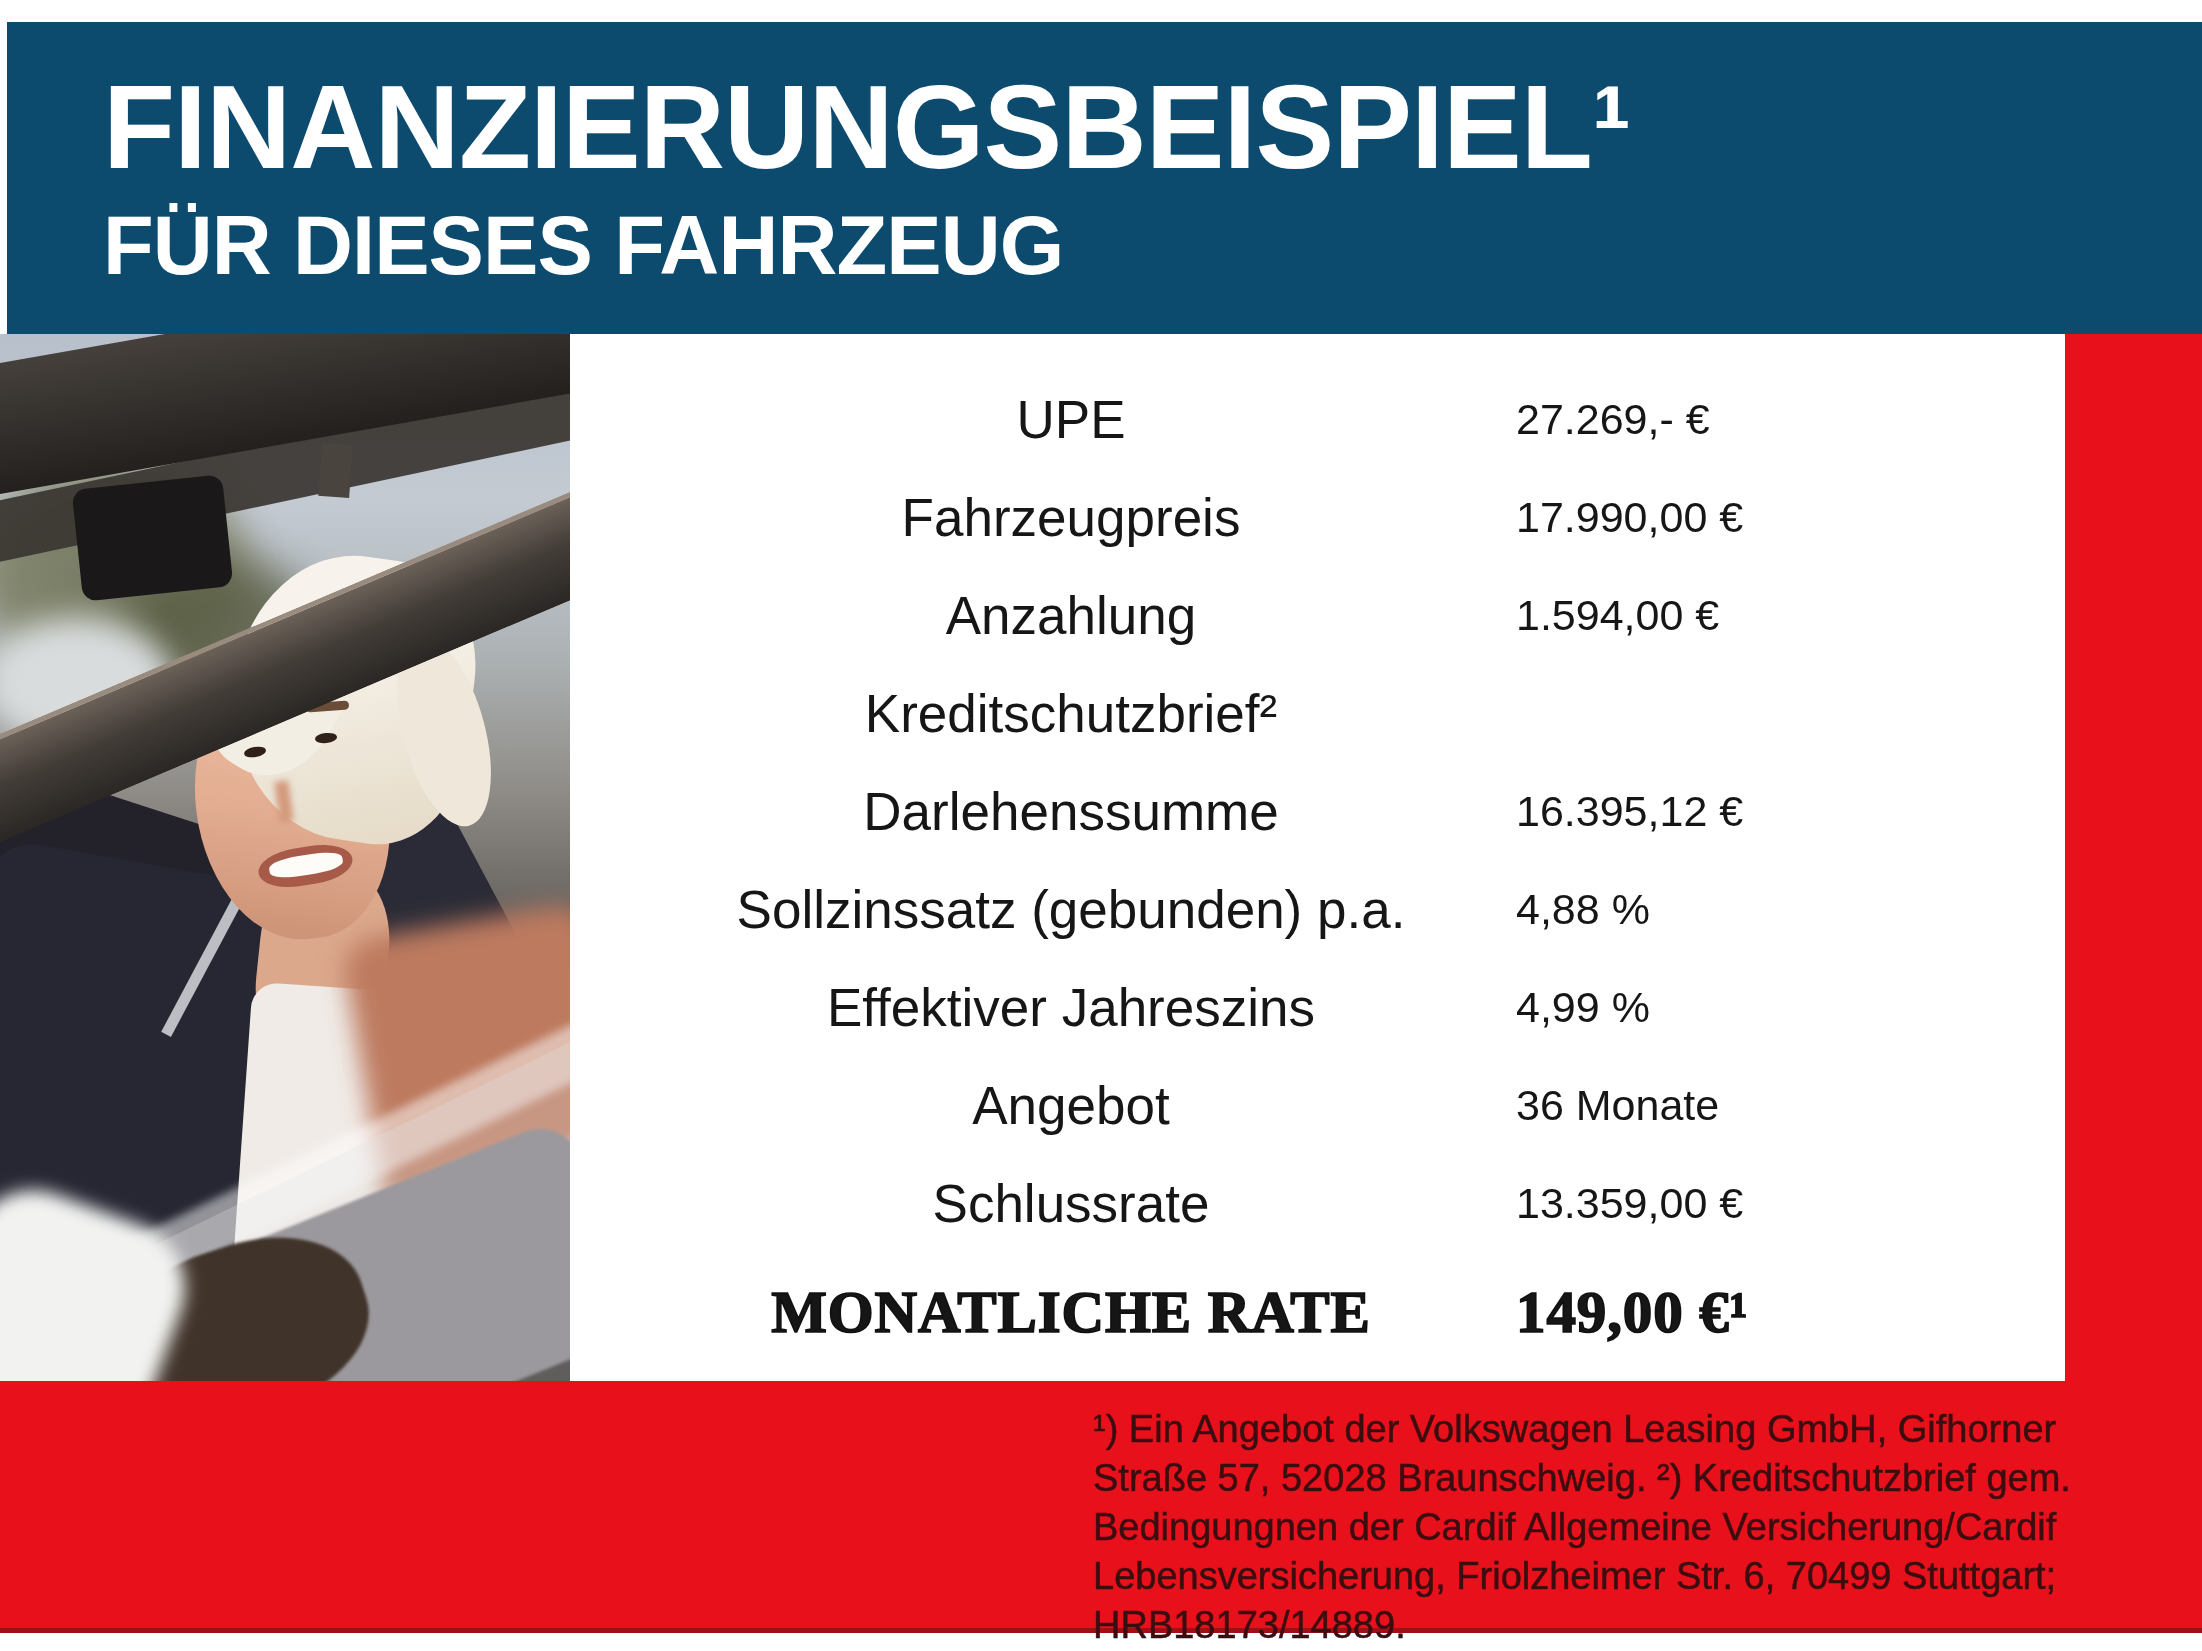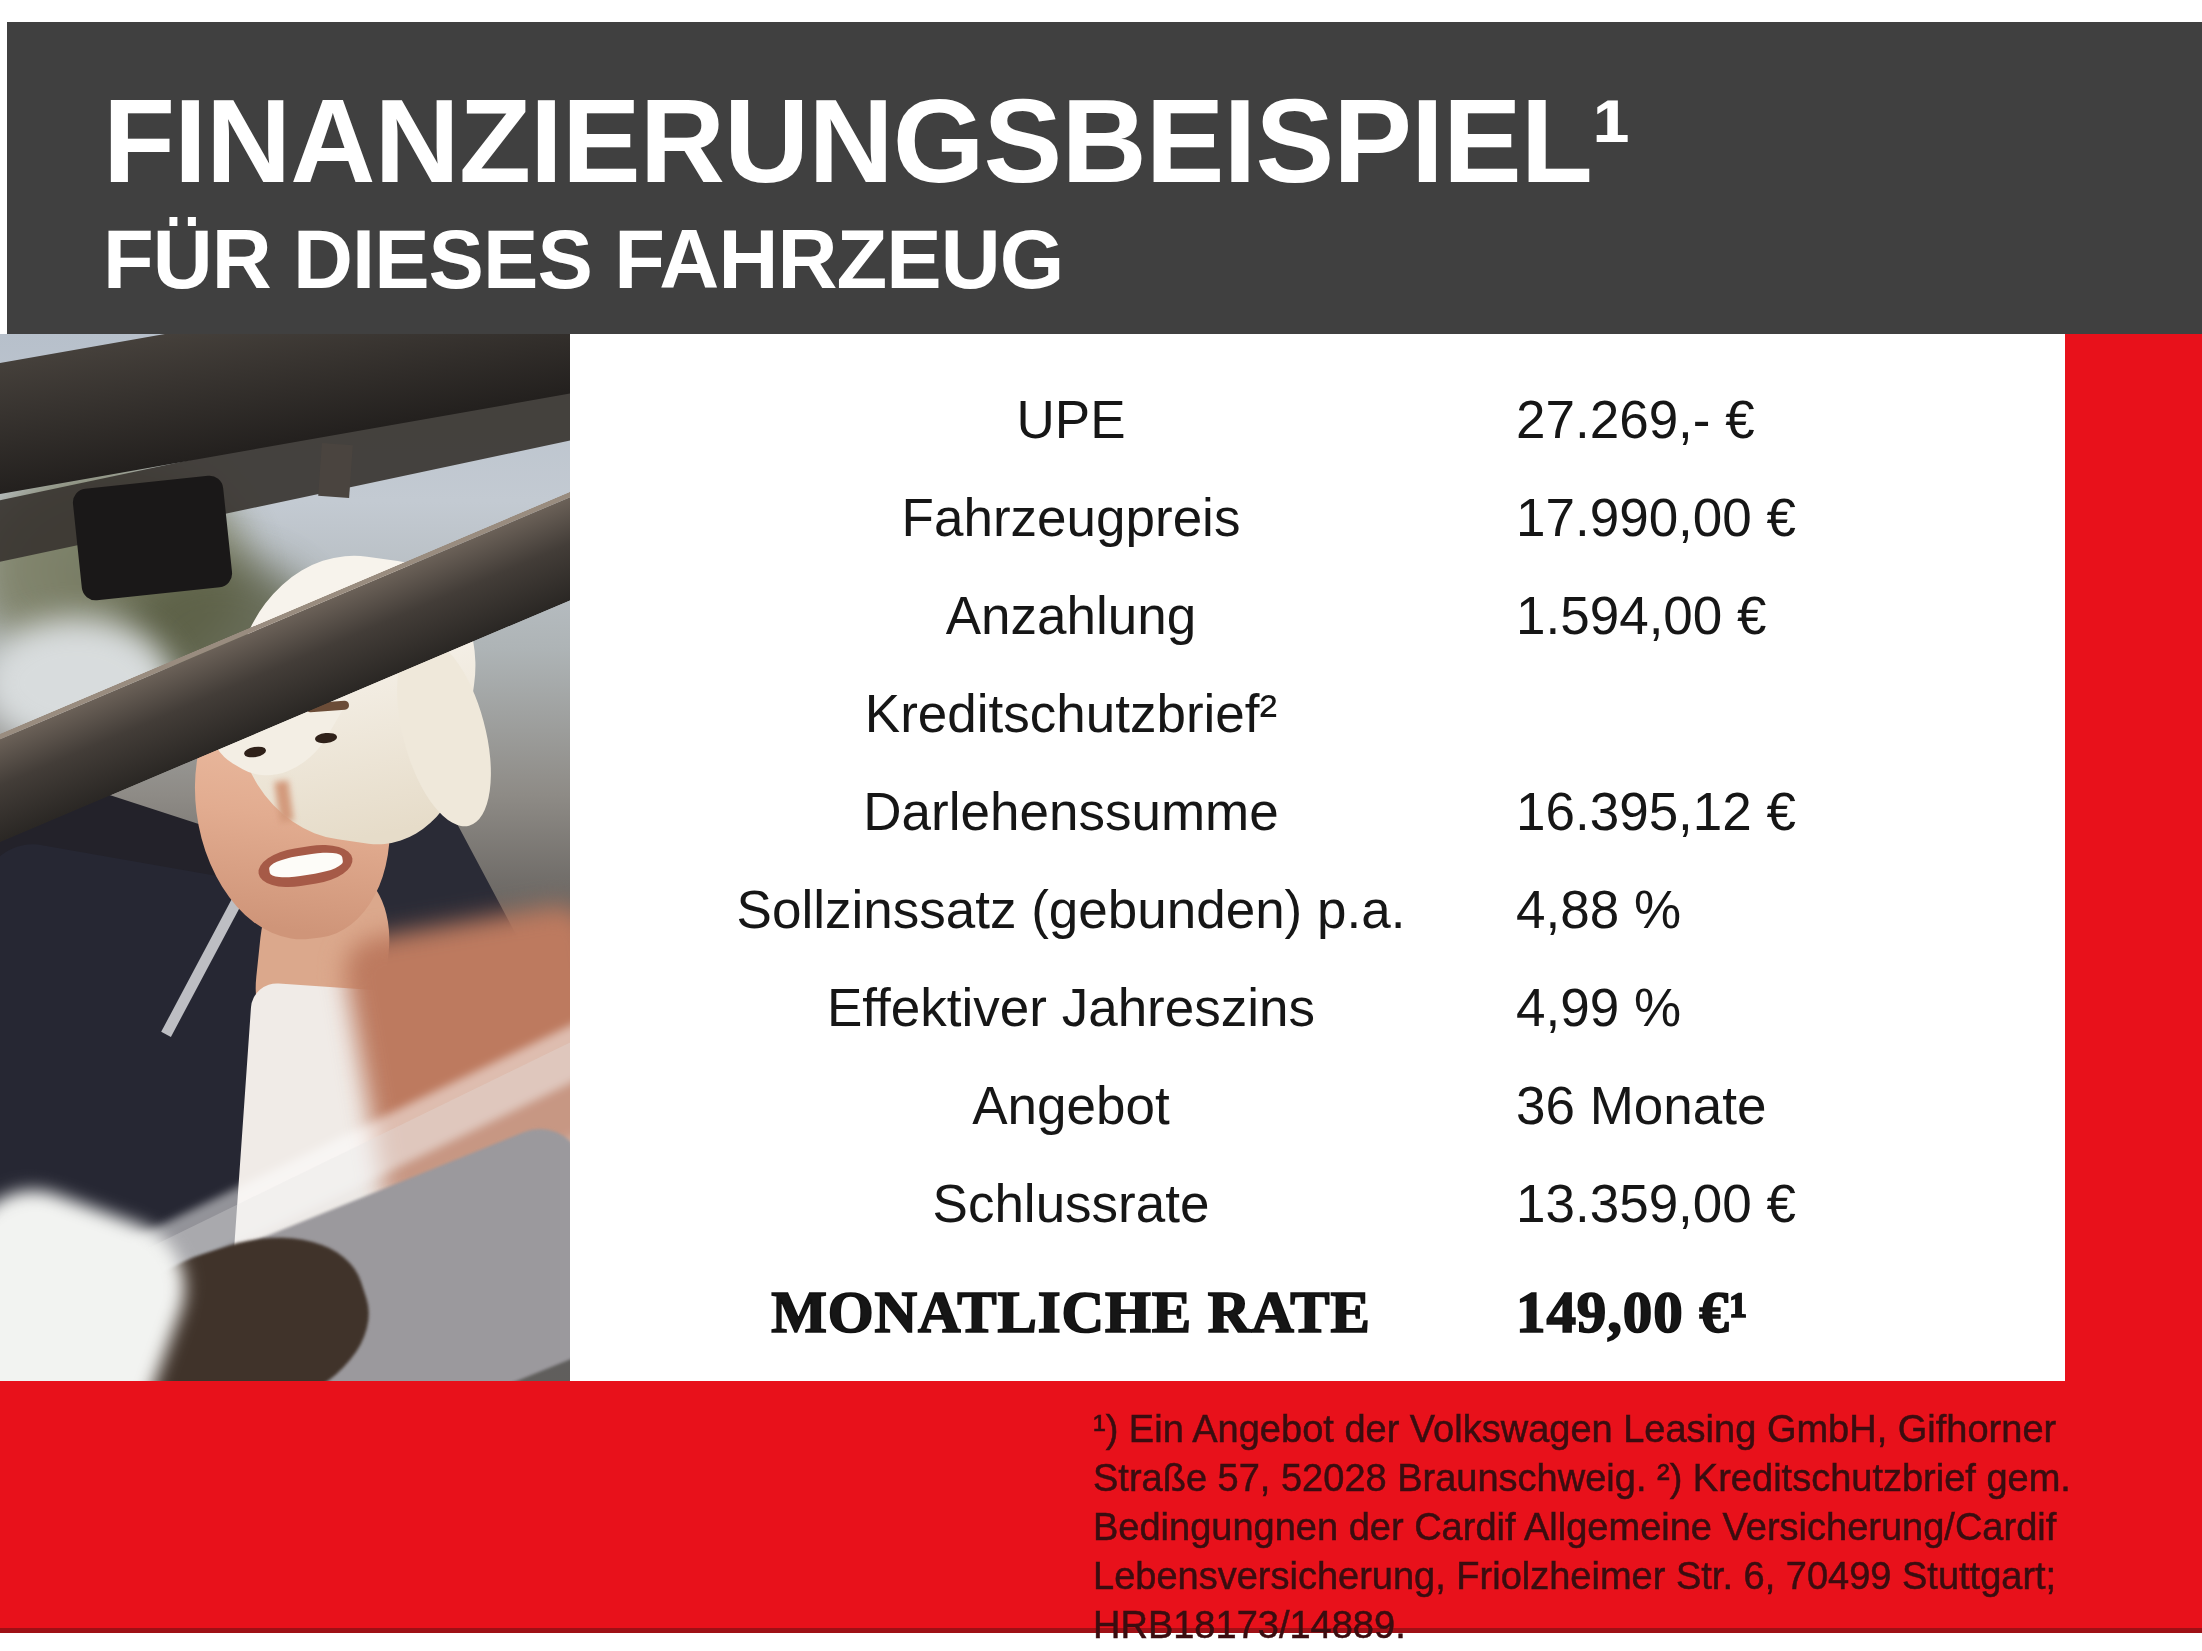--- a/index.html
+++ b/index.html
@@ -3,21 +3,21 @@
 <meta charset="utf-8">
 <style>
   html,body{margin:0;padding:0;background:#ffffff;}
   .page{
     position:relative;width:2203px;height:1652px;overflow:hidden;
     background:#ffffff;font-family:"Liberation Sans",sans-serif;
   }
   
   .band-header{
     position:absolute;left:6.9px;top:21.5px;width:2196px;height:388px;
-    background:#404040;box-sizing:border-box;padding:59px 0 0 96px;
+    background:#0c4a6e;box-sizing:border-box;padding:45px 0 0 96px;
   }
   .band-right{
     position:absolute;left:2065px;top:334px;width:138px;height:1047px;
     background:#e8111b;
   }
   .band-footer{
     position:absolute;left:0;top:1381px;width:2203px;height:247px;
     background:#e8111b;border-bottom:5.2px solid #9e1016;box-sizing:content-box;
   }
   .title-line1{
@@ -28,21 +28,21 @@
     margin:17px 0 0 0;color:#ffffff;font-weight:bold;font-size:83px;line-height:1.0;
     letter-spacing:-0.9px;white-space:nowrap;
   }
   
   .panel{
     position:absolute;left:570px;top:334px;width:1495px;height:1047px;
     background:#ffffff;box-sizing:border-box;padding:36px 0 0 56px;color:#161616;text-align:center;
   }
   .row{display:flex;align-items:center;height:98px;}
   .row .label{width:890px;font-size:53px;white-space:nowrap;}
-  .row .value{font-size:53px;white-space:nowrap;}
+  .row .value{font-size:43px;white-space:nowrap;}
   .row-highlight{display:flex;align-items:center;height:108px;margin-top:6.9px;font-family:Liberation Serif, serif;}
   .row-highlight .label{
     width:890px;font-size:59px;font-weight:bold;letter-spacing:0.9px;
     -webkit-text-stroke:1.7px #111;white-space:nowrap;
   }
   .row-highlight .value{
     font-size:59px;font-weight:bold;letter-spacing:0.9px;
     -webkit-text-stroke:1.7px #111;white-space:nowrap;
   }
   

